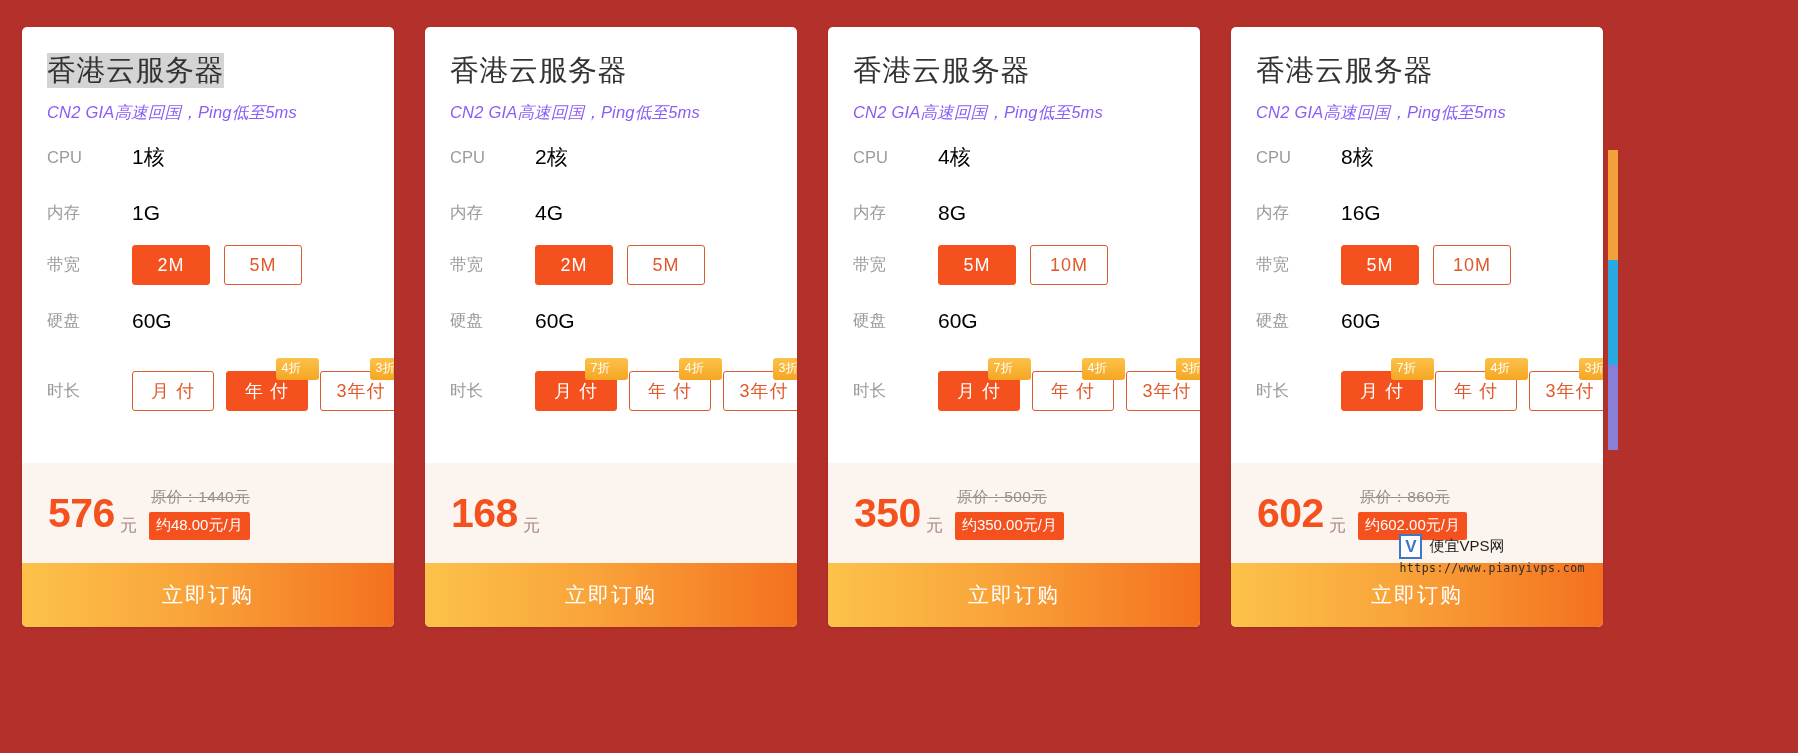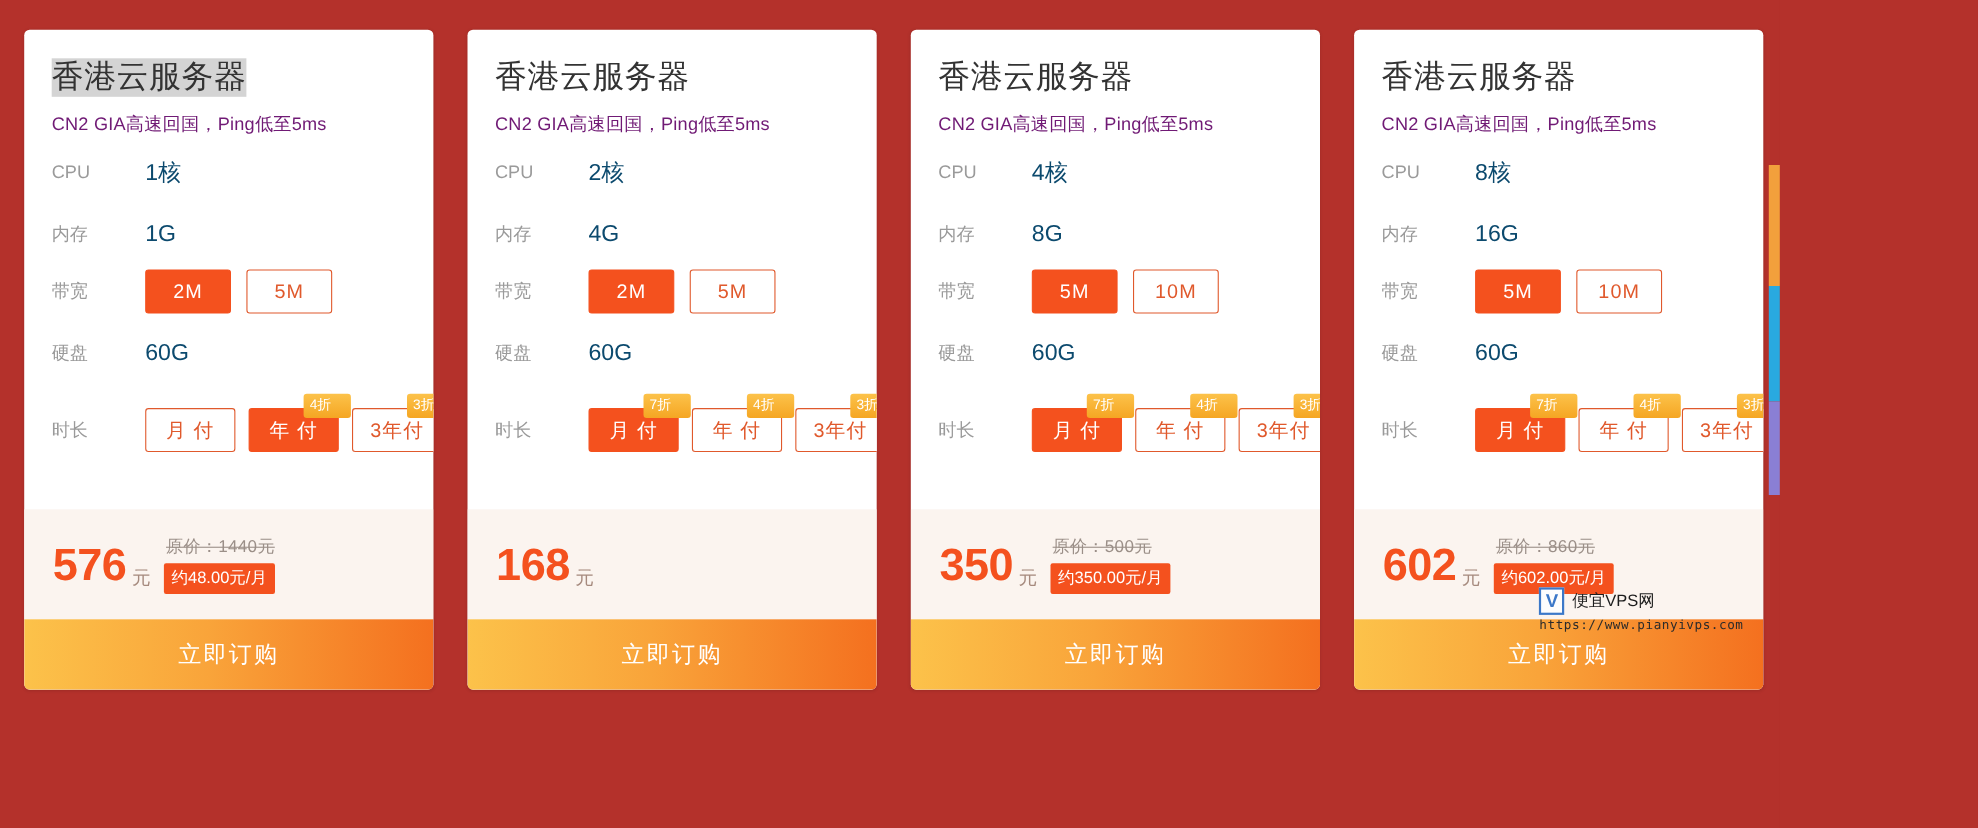--- a/index.html
+++ b/index.html
@@ -42,41 +42,42 @@
     letter-spacing: .5px;
     font-weight: 400;
     line-height: 1.22;
     display: inline-block;
   }
   .card-title.selected { background: #d4d4d4; }
 
   .card-sub {
     margin-top: 14px;
     font-size: 16.5px;
-    color: #701a75;
+    color: #8b5cf6;
     letter-spacing: .2px;
     font-weight: 400;
+    font-style: italic;
   }
 
   
   .spec {
     display: flex;
     align-items: center;
     min-height: 46px;
     margin-top: 10px;
   }
   .spec-label {
     width: 85px;
     flex: 0 0 85px;
     font-size: 16.5px;
     color: #9a9a9a;
   }
   .spec-value {
     font-size: 21px;
-    color: #0c4a6e;
+    color: #000000;
   }
 
   .spec.opts { margin-top: 6px; }
   .opt-wrap { display: flex; gap: 14px; }
 
   .opt {
     position: relative;
     min-width: 78px;
     height: 40px;
     padding: 0 14px;

